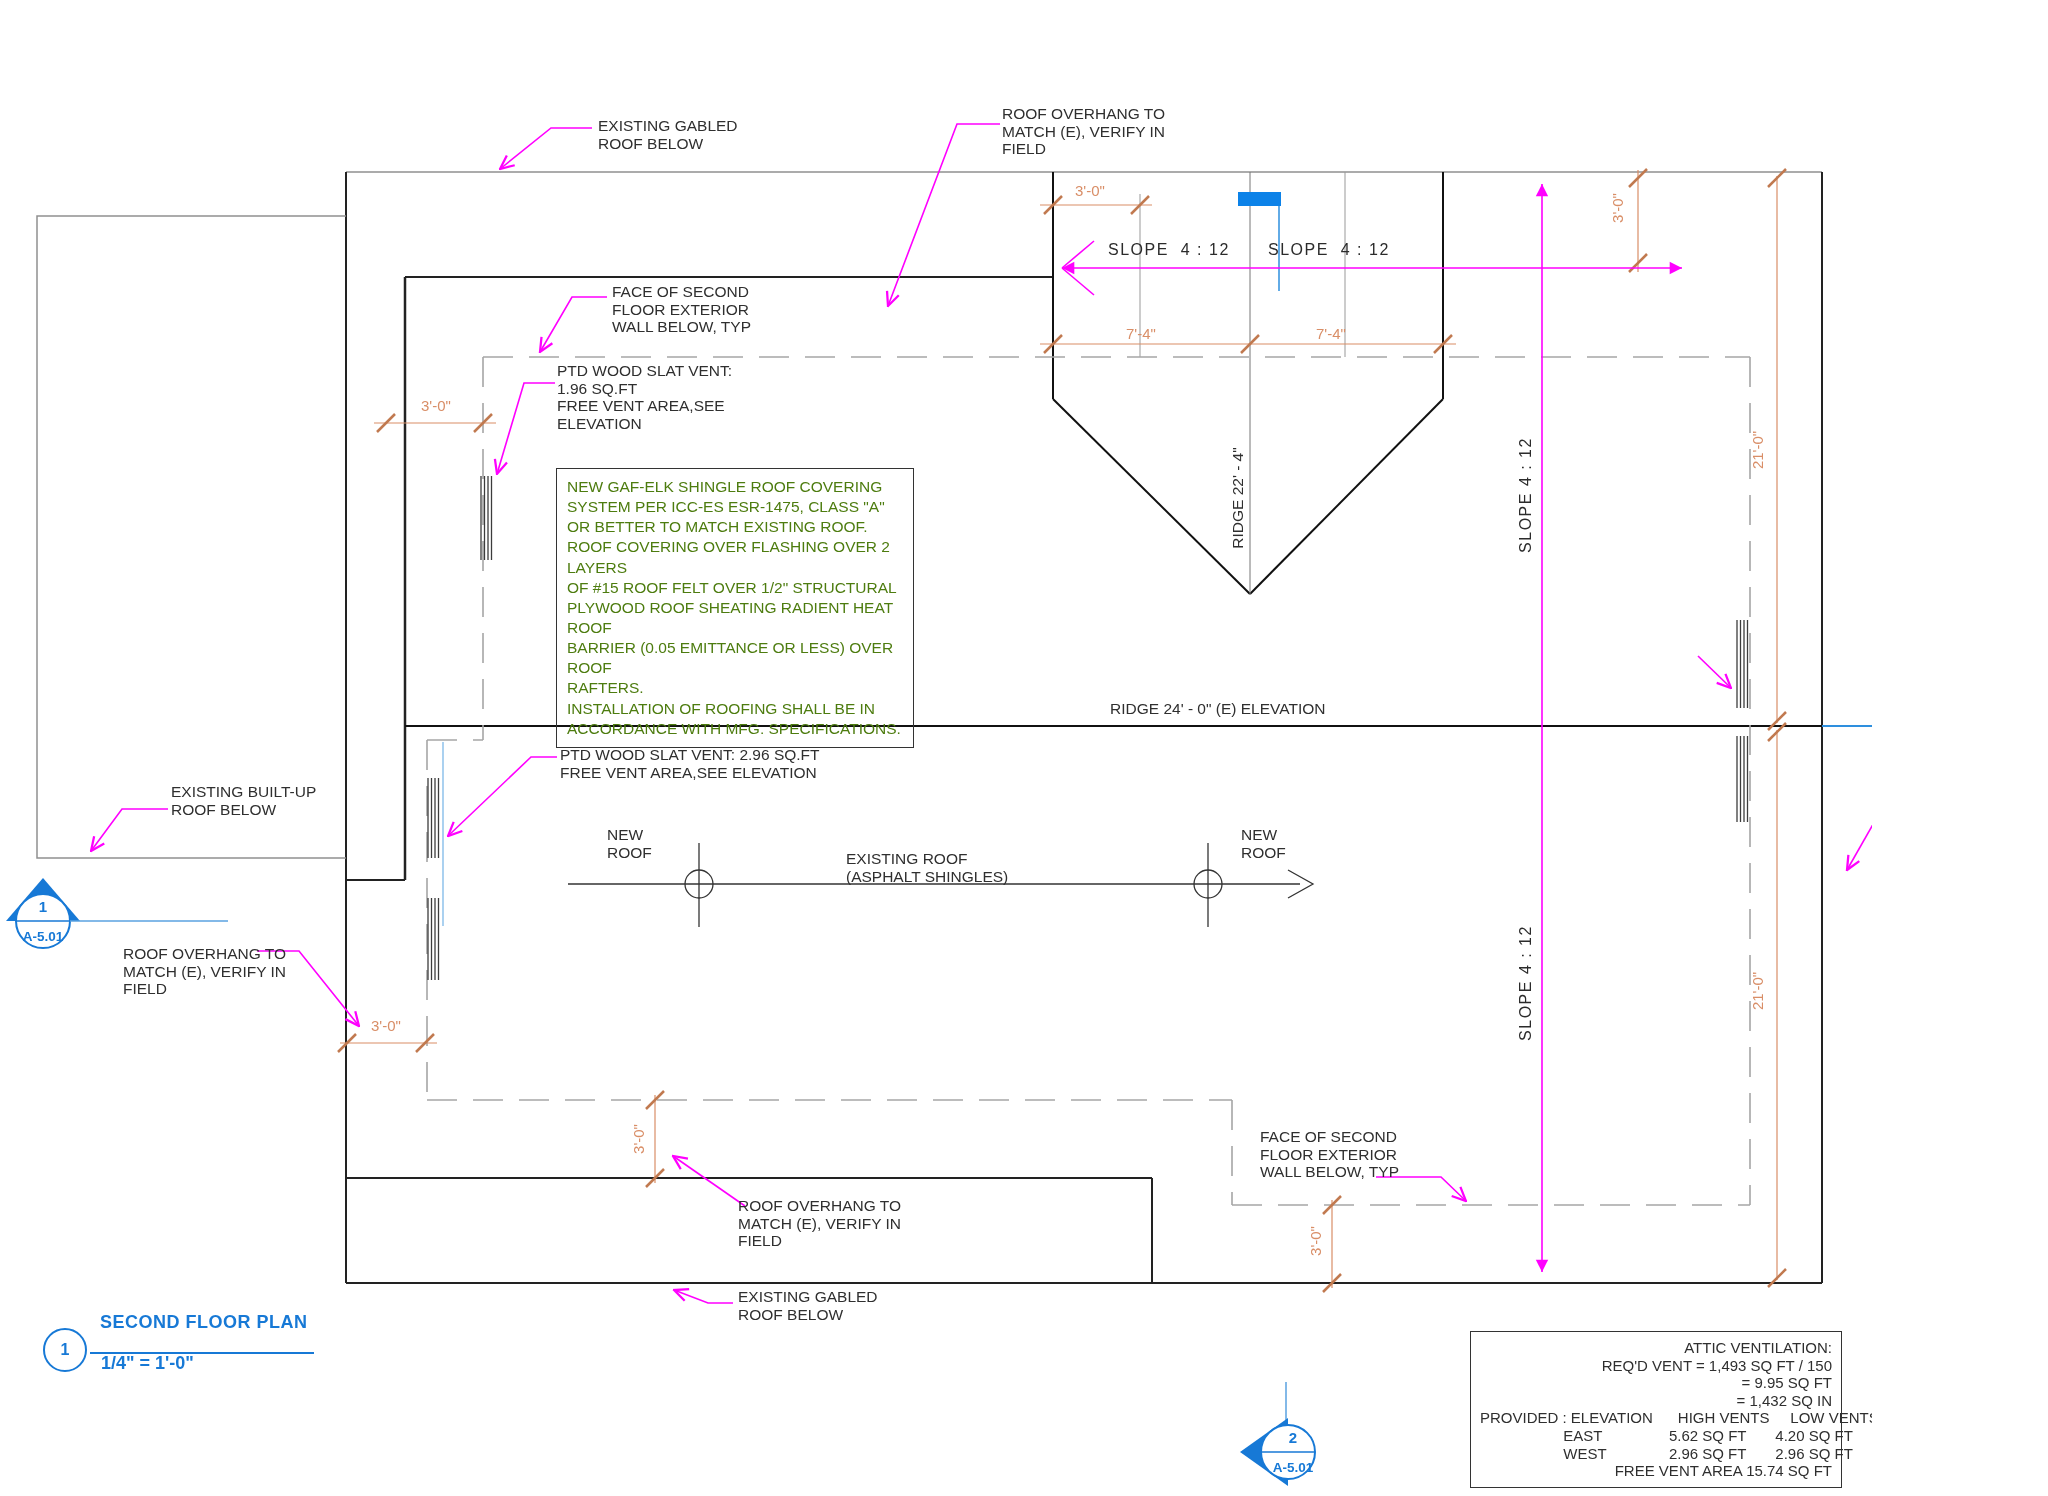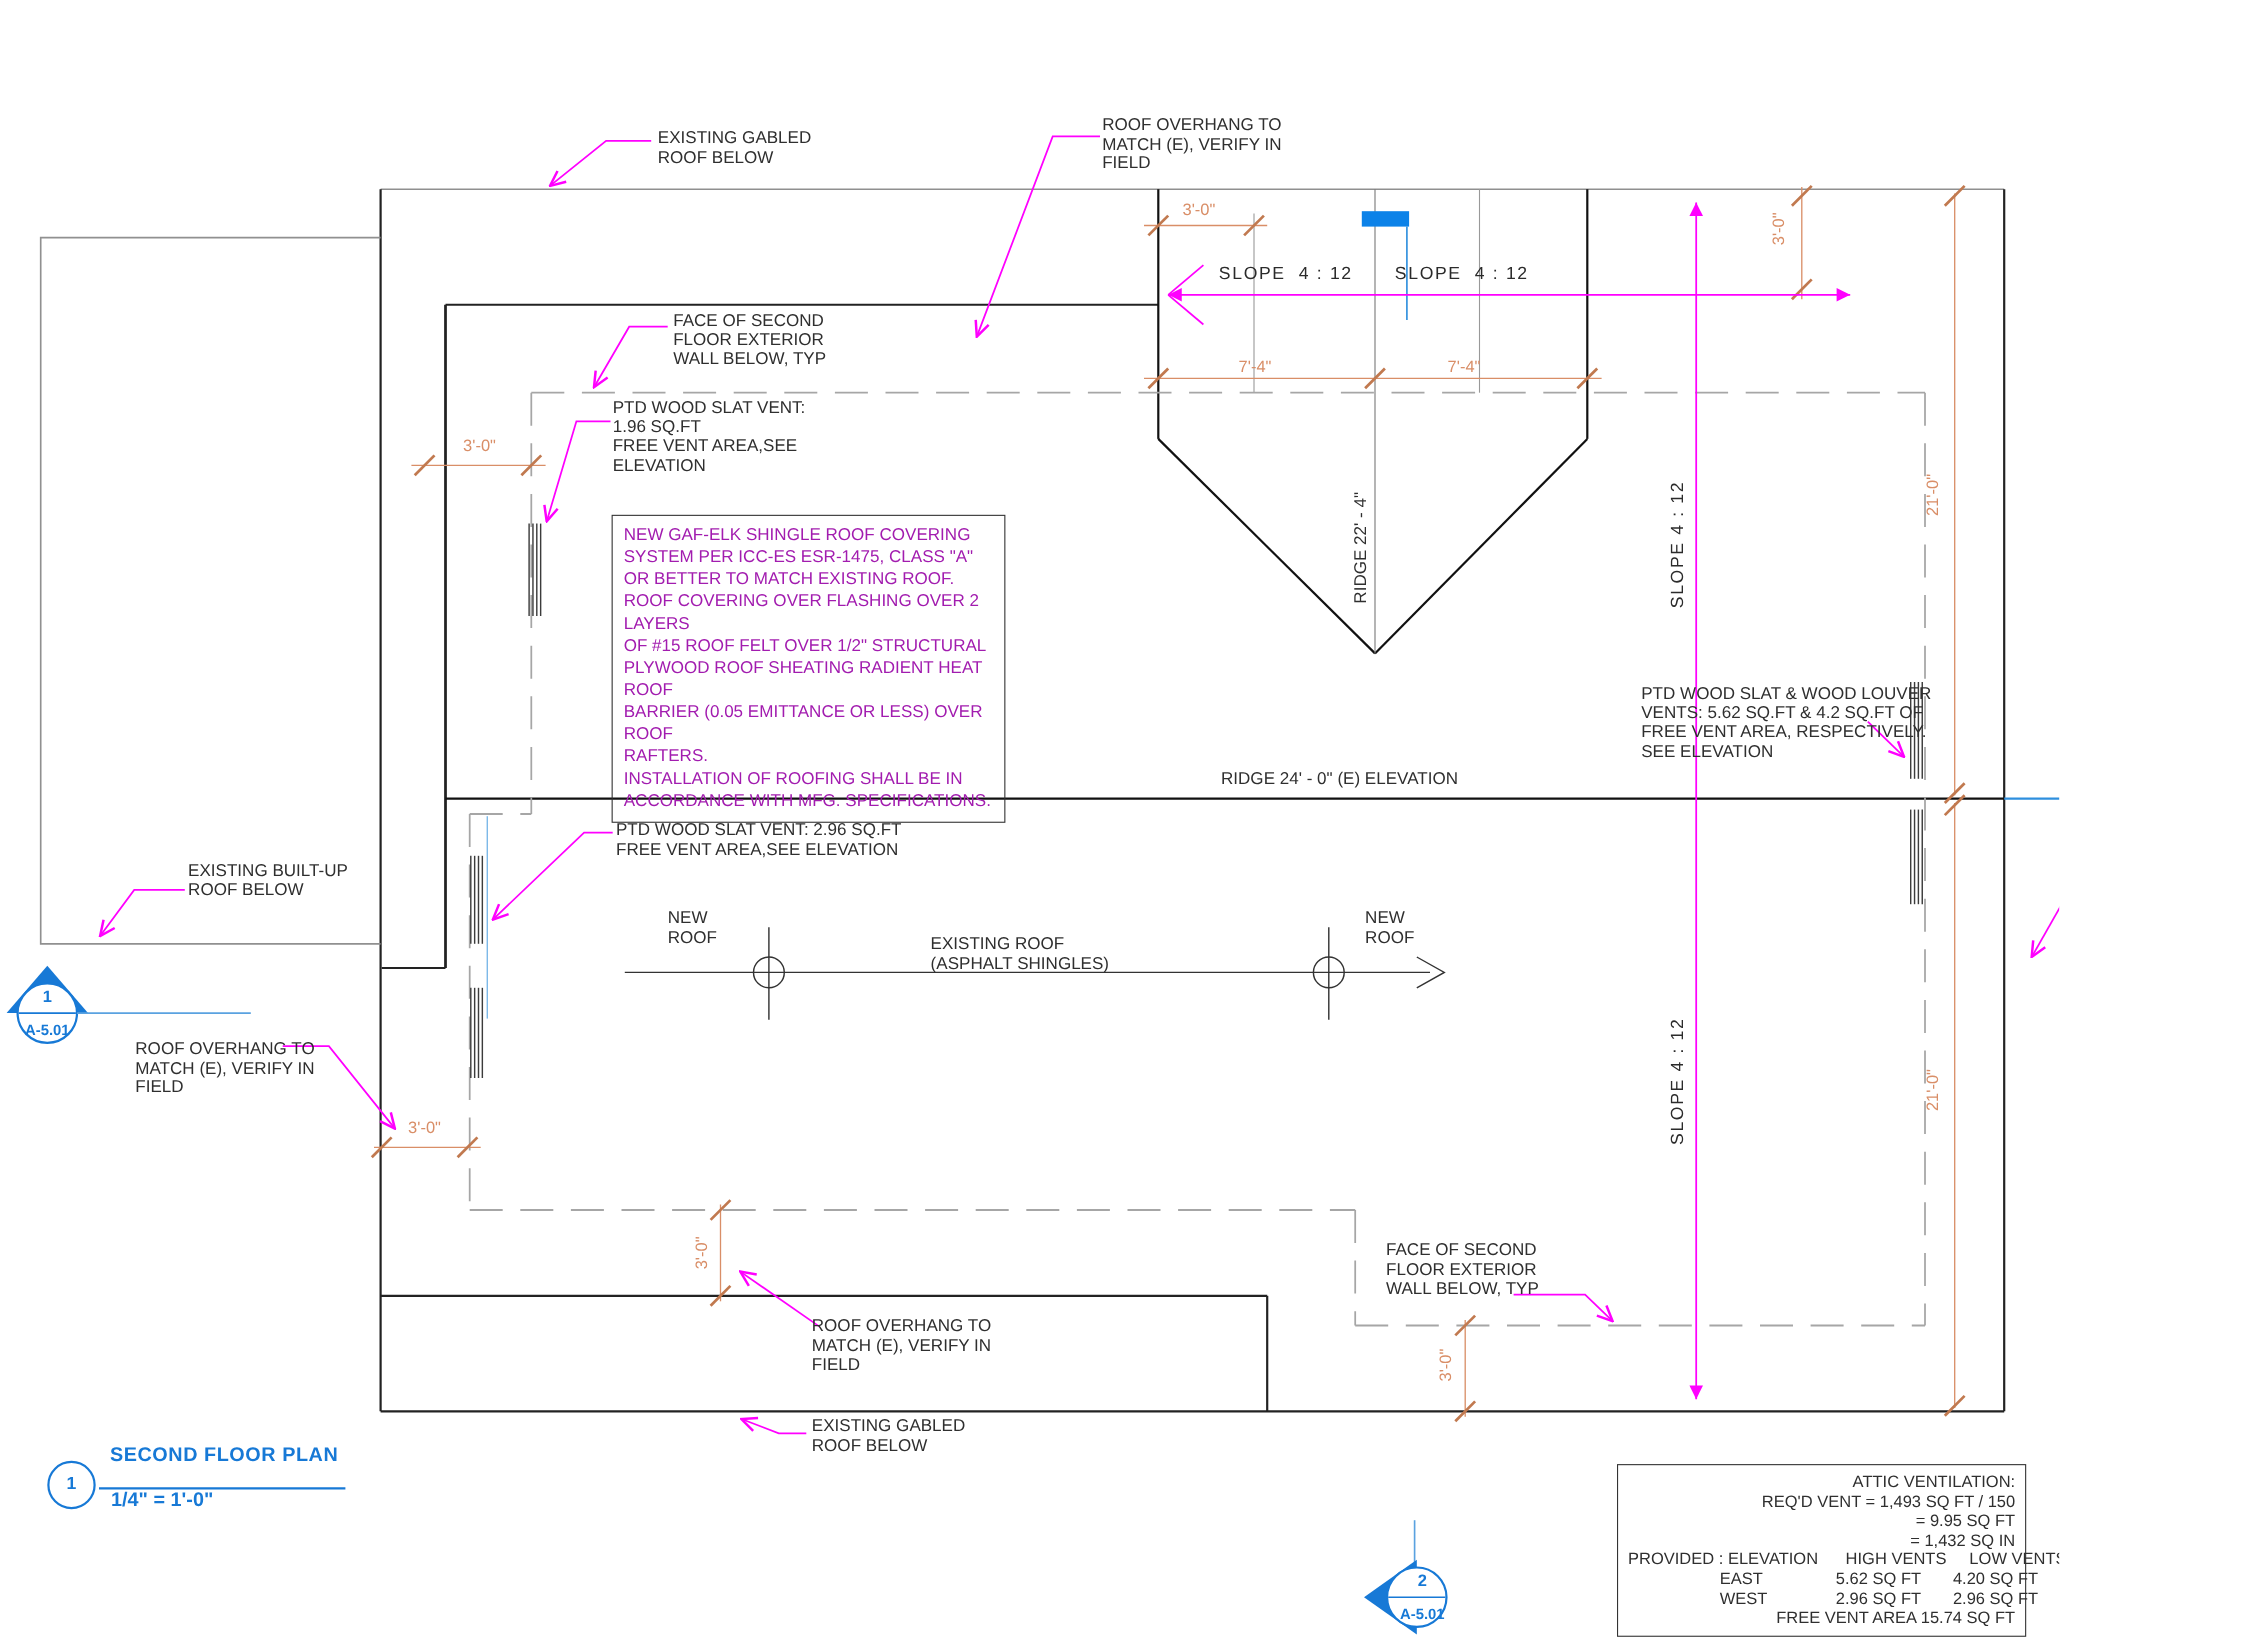--- a/index.html
+++ b/index.html
@@ -4,21 +4,21 @@
 <style>
   html,body{margin:0;padding:0;background:#ffffff;}
   #sheet{position:relative;width:1872px;height:1496px;background:#ffffff;overflow:hidden;
          font-family:"Liberation Sans",sans-serif;}
   #plan-svg{position:absolute;left:0;top:0;}
   .lbl{position:absolute;white-space:pre-line;font-size:15.5px;line-height:1.14;color:#2f2f2f;}
   .dim{position:absolute;white-space:pre;font-size:15px;color:#d98e67;}
   .rot{transform:translate(-50%,-50%) rotate(-90deg);transform-origin:center;}
   .ctr{transform:translate(-50%,-50%);}
   .notebox{position:absolute;left:556px;top:468px;width:336px;border:1.6px solid #333;
-           padding:8px 10px;font-size:15.5px;line-height:1.3;color:#a21caf;white-space:pre-line;}
+           padding:8px 10px;font-size:15.5px;line-height:1.3;color:#4d7c0f;white-space:pre-line;}
   .venttable{position:absolute;left:1470px;top:1331px;width:352px;border:1.6px solid #333;
            padding:7px 9px;font-size:15px;line-height:17.6px;color:#2f2f2f;white-space:pre;text-align:right;}
   .blue{color:#1779d6;font-weight:bold;}
   .title-txt{position:absolute;left:100px;top:1312px;font-size:18px;letter-spacing:.5px;}
   .scale-txt{position:absolute;left:101px;top:1353px;font-size:18px;}
   .mk{position:absolute;font-weight:bold;color:#1779d6;}
   .slope{letter-spacing:1.5px;font-size:16px;color:#2b2b2b;white-space:pre;}
 </style>
 </head>
 <body>
@@ -214,24 +214,20 @@
 ACCORDANCE WITH MFG. SPECIFICATIONS.</div>
 <div class="lbl" style="left:1110px;top:700px">RIDGE 24' - 0" (E) ELEVATION</div>
 <div class="lbl rot" style="left:1238px;top:498px;white-space:nowrap">RIDGE  22' - 4"</div>
 <div class="lbl" style="left:560px;top:746px">PTD WOOD SLAT VENT: 2.96 SQ.FT
 FREE VENT AREA,SEE ELEVATION</div>
 <div class="lbl" style="left:171px;top:783px">EXISTING BUILT-UP
 ROOF BELOW</div>
 <div class="lbl" style="left:123px;top:945px">ROOF OVERHANG TO
 MATCH (E), VERIFY IN
 FIELD</div>
-<div class="lbl" style="left:1492px;top:622px">PTD WOOD SLAT &amp; WOOD LOUVER
-VENTS: 5.62 SQ.FT &amp; 4.2 SQ.FT OF
-FREE VENT AREA, RESPECTIVELY.
-SEE ELEVATION</div>
 <div class="lbl" style="left:1881px;top:793px">ROOF OVERHANG TO
 MATCH (E), VERIFY IN
 FIELD</div>
 <div class="lbl" style="left:607px;top:826px">NEW
 ROOF</div>
 <div class="lbl" style="left:846px;top:850px">EXISTING ROOF
 (ASPHALT SHINGLES)</div>
 <div class="lbl" style="left:1241px;top:826px">NEW
 ROOF</div>
 <div class="lbl" style="left:1260px;top:1128px">FACE OF SECOND

